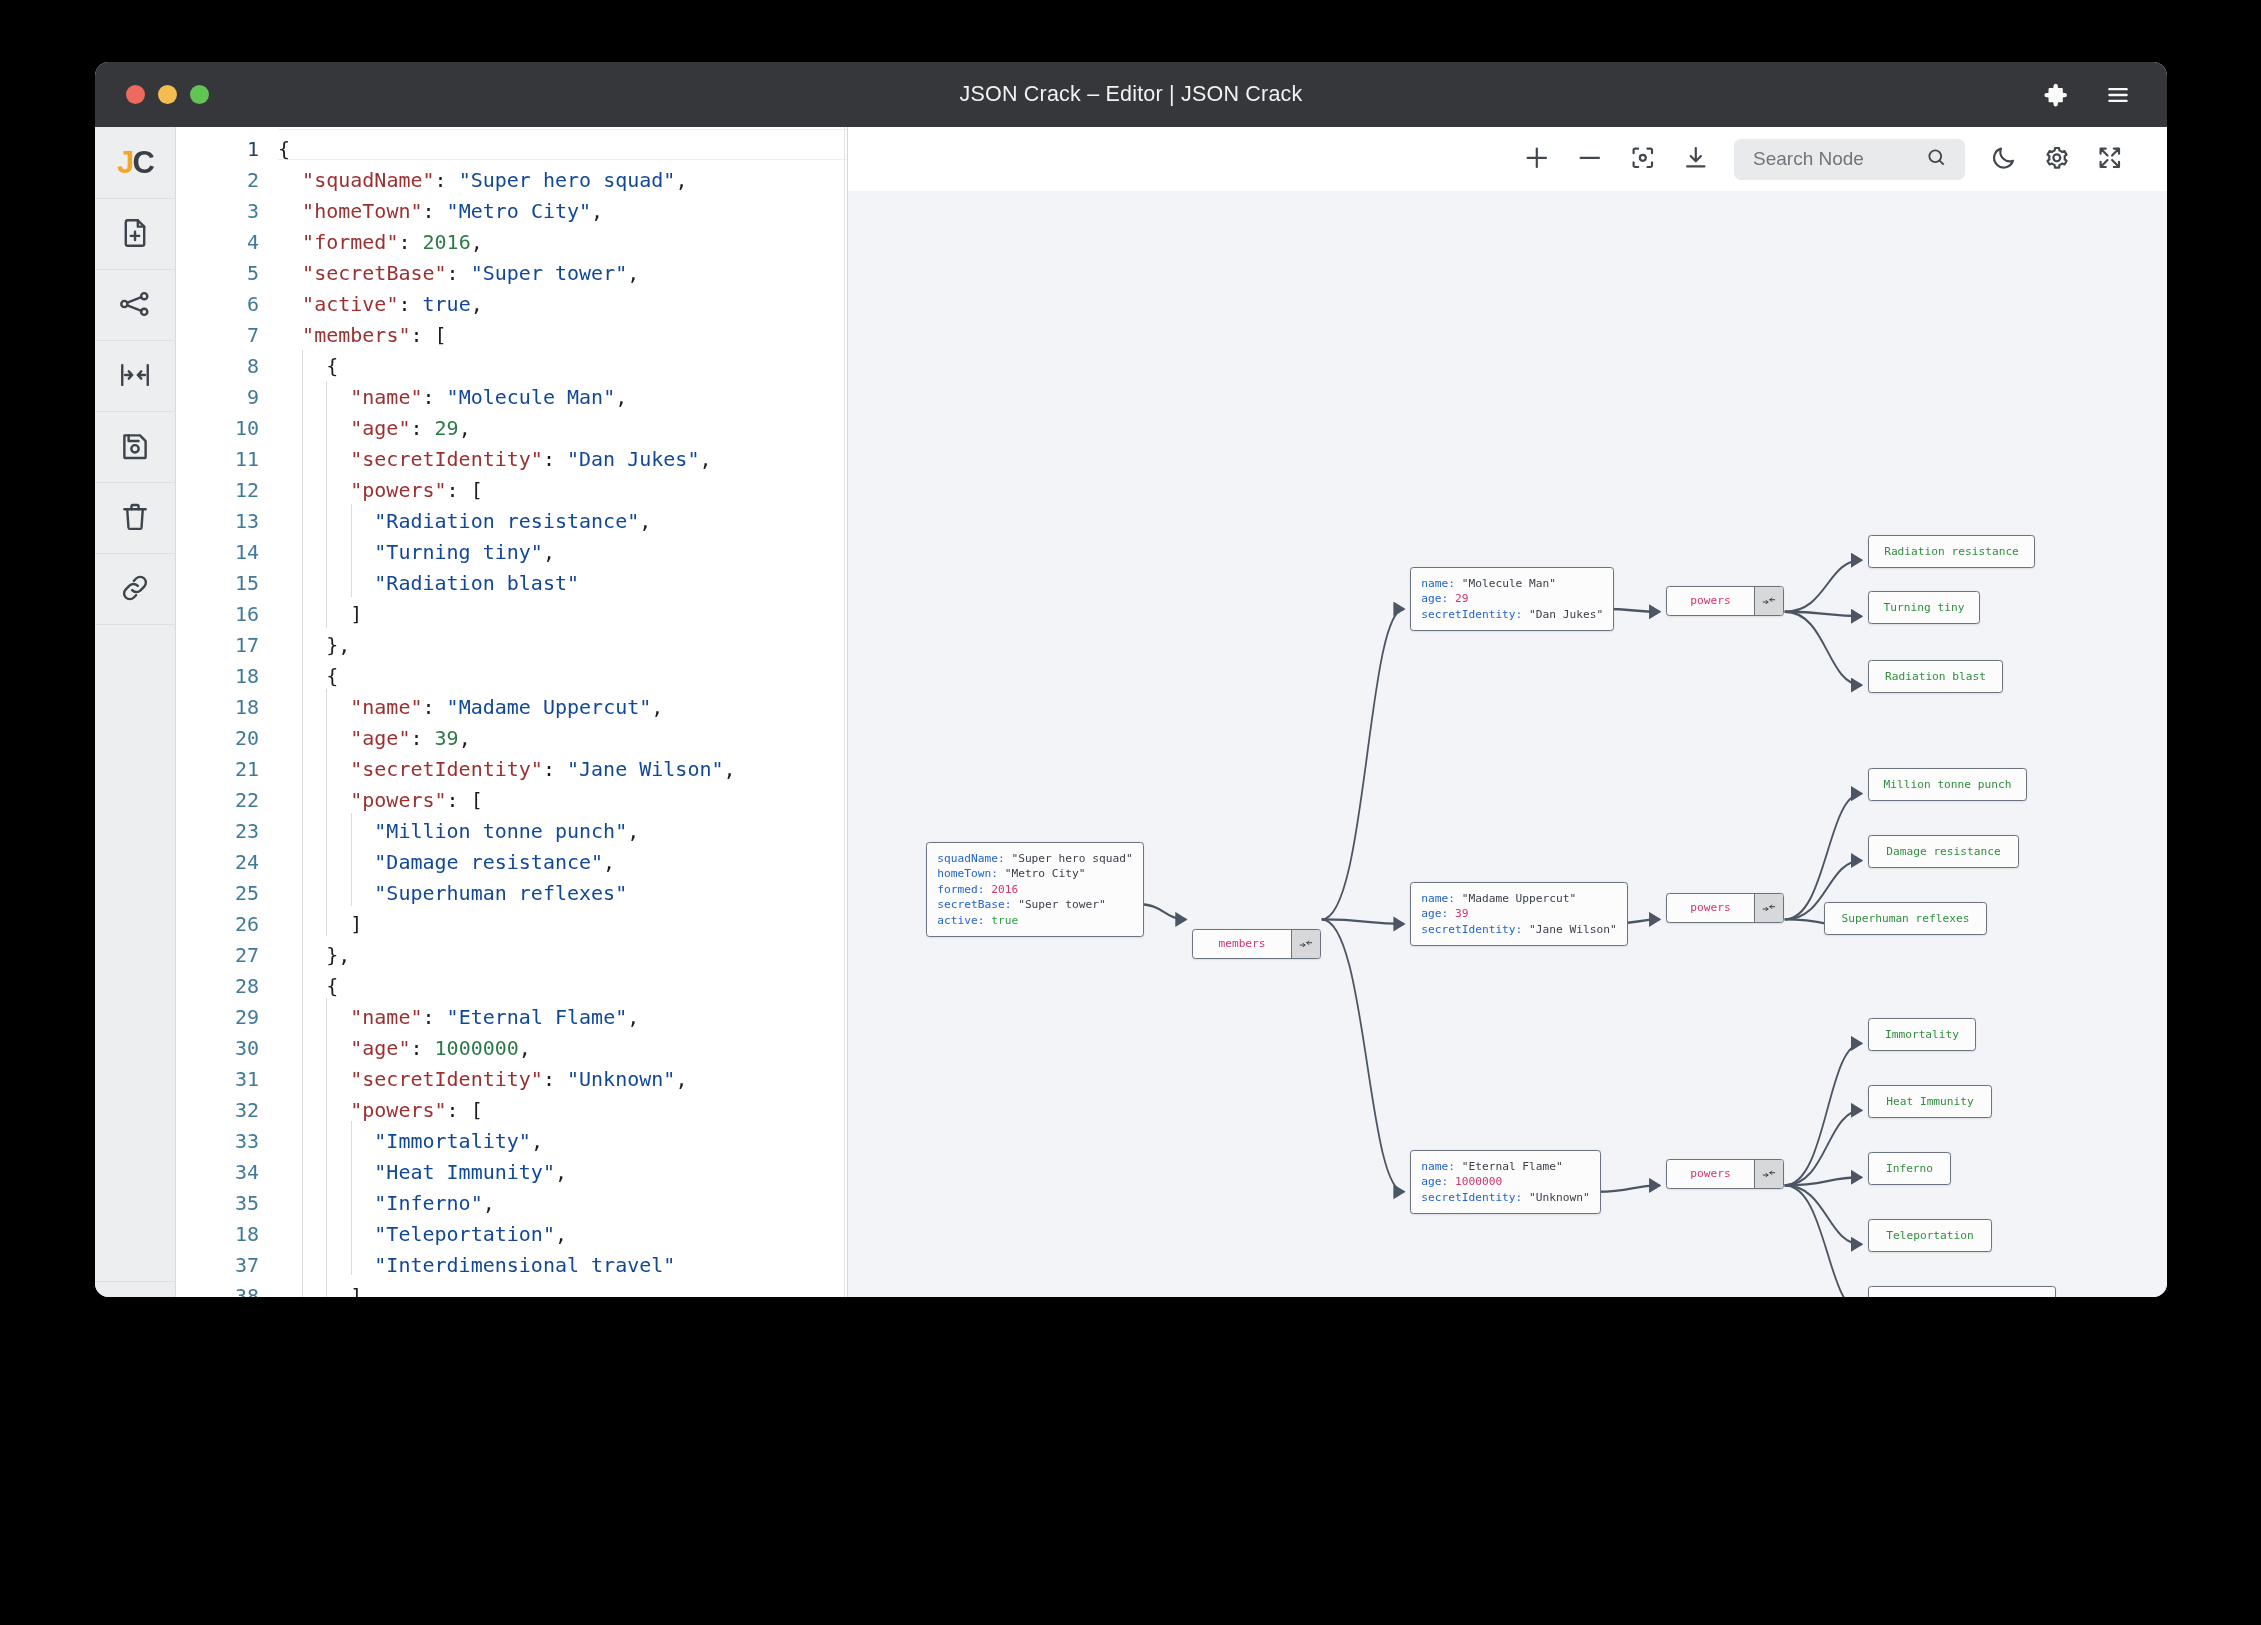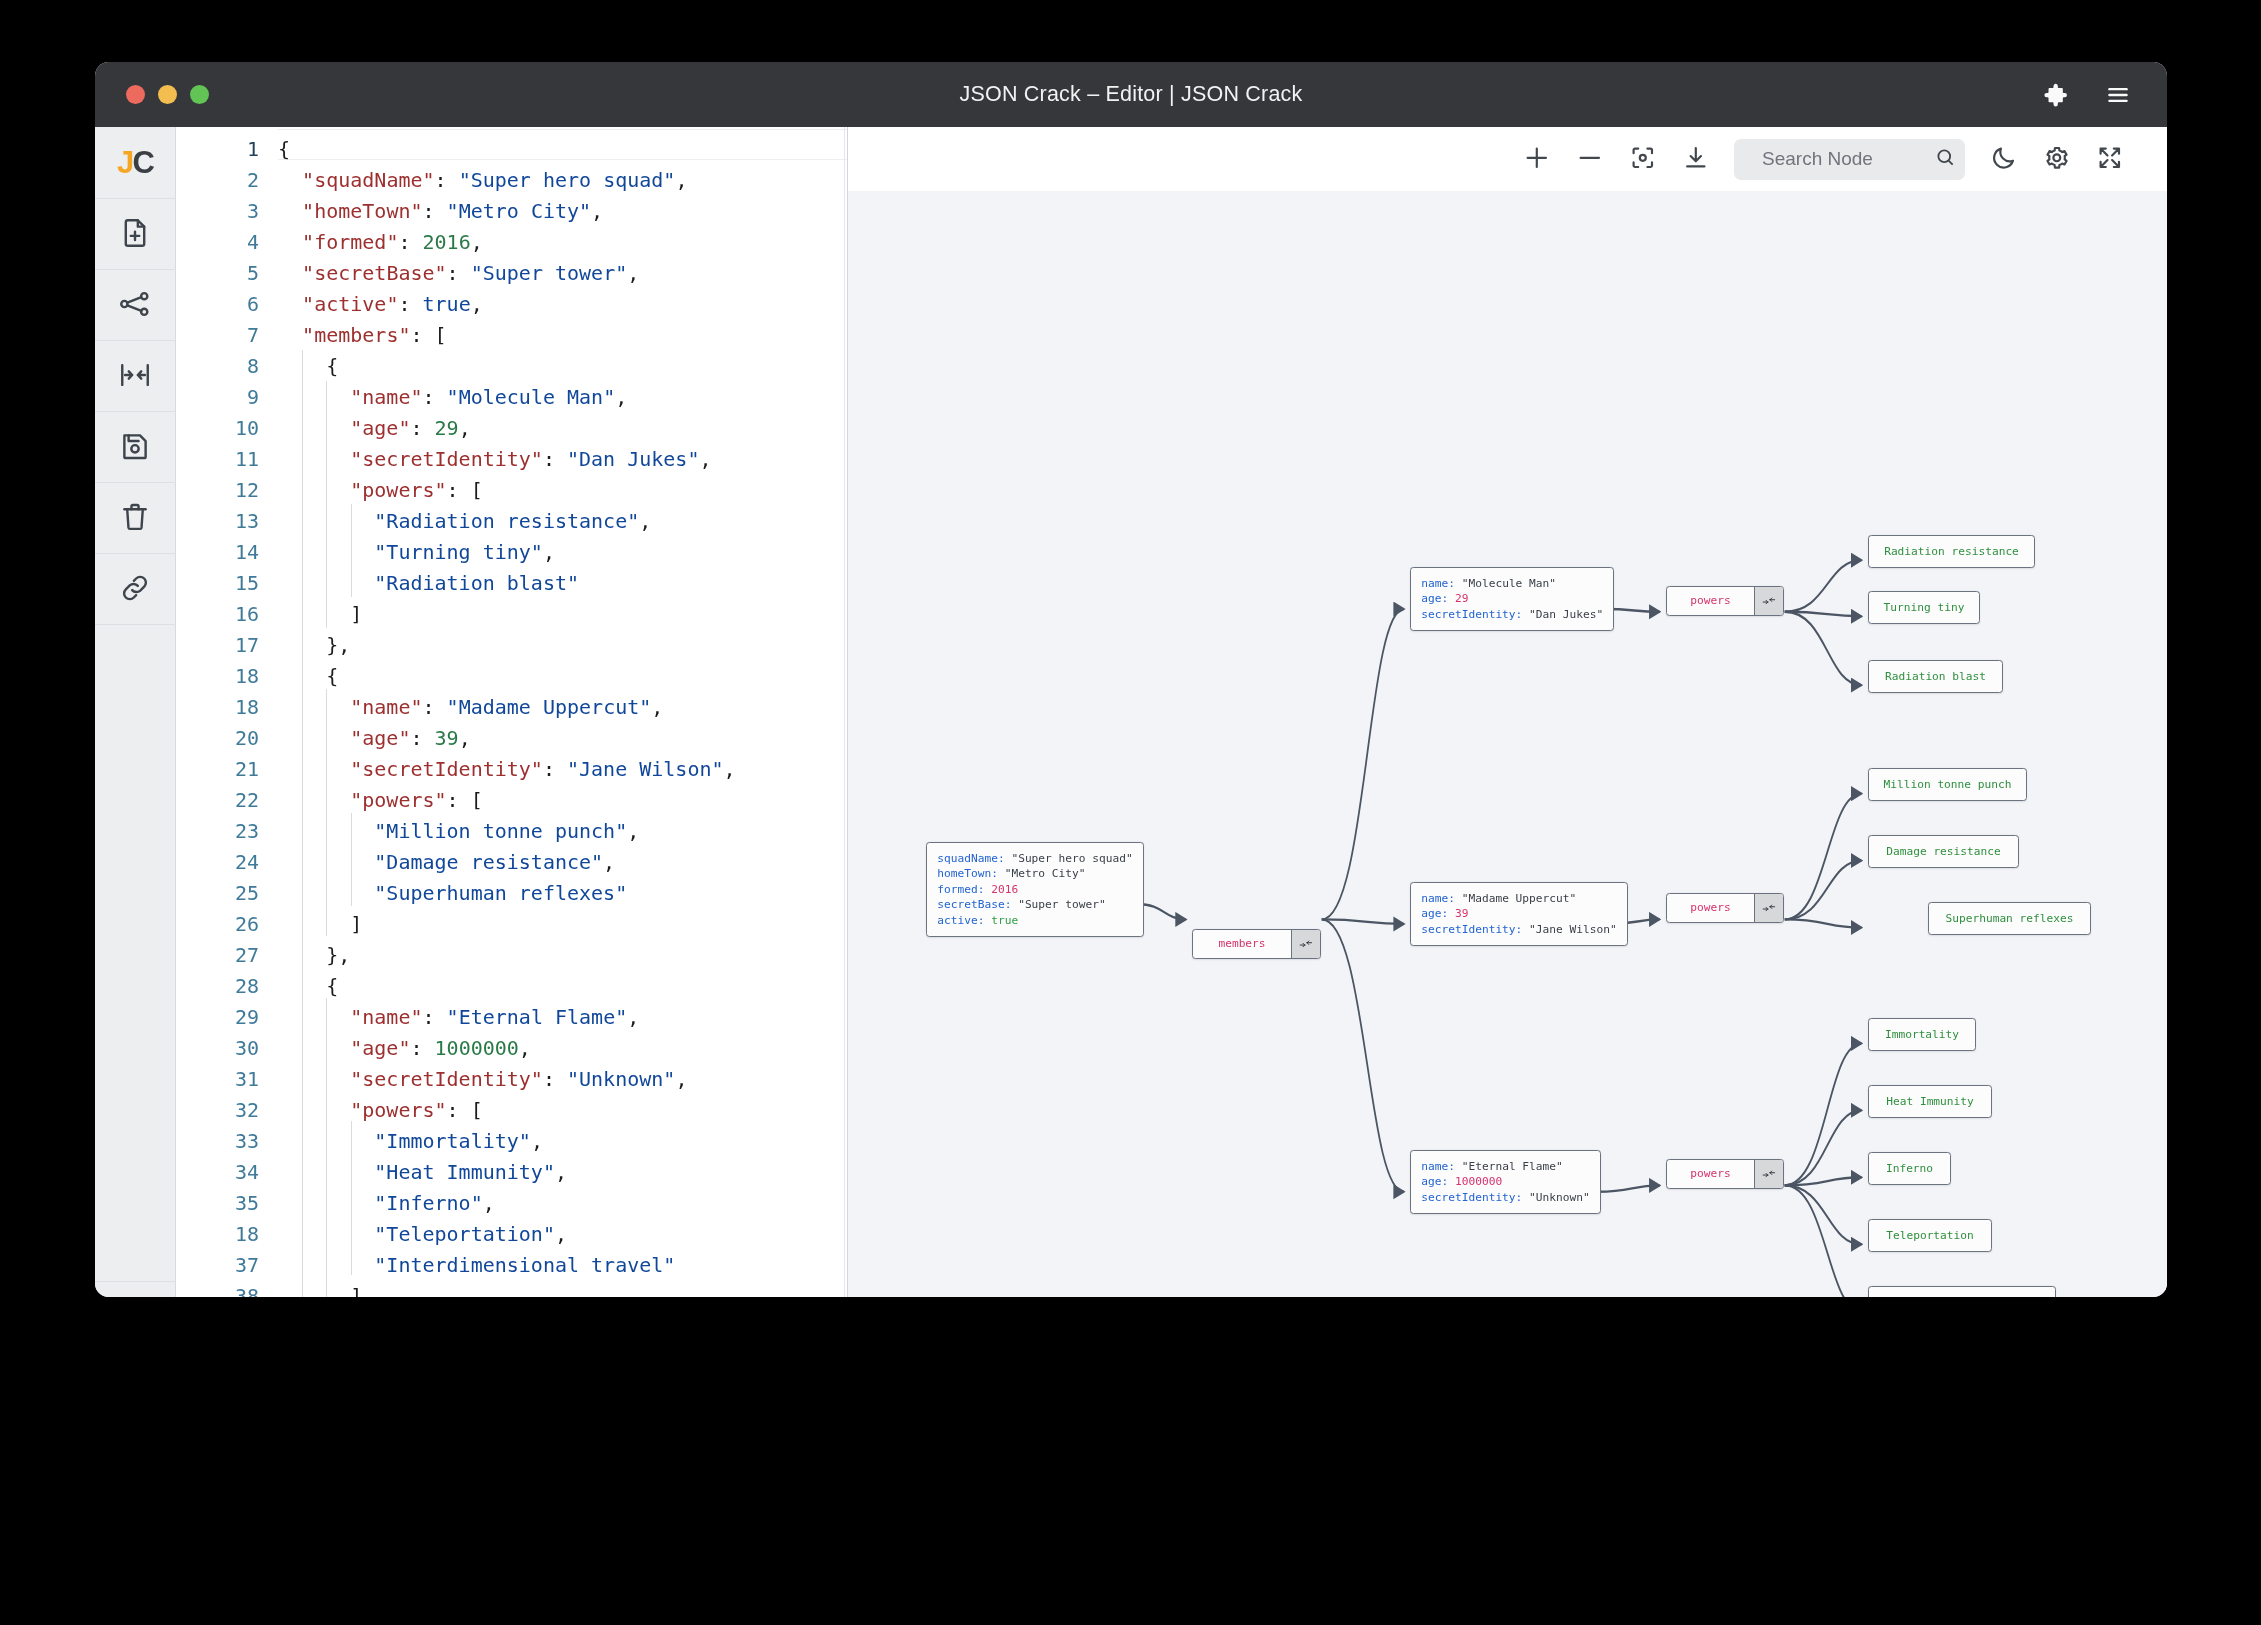--- a/index.html
+++ b/index.html
@@ -156,21 +156,21 @@
     display: flex; align-items: center; justify-content: center;
   }
   .tool svg { width: 27.6px; height: 27.6px; stroke: #42474d; stroke-width: 1.9;
               fill: none; stroke-linecap: round; stroke-linejoin: round; }
   .searchbox {
     display: flex; align-items: center;
     background: #e9eaec;
     border-radius: 6.9px;
     height: 41px;
     width: 231px;
-    padding: 0 12px 0 28px;
+    padding: 0 12px 0 19px;
     margin: 16px 12px;
   }
   .searchbox input {
     border: none; outline: none; background: transparent;
     font-size: 19px; color: #3b3f45;
     font-family: "Liberation Sans", sans-serif;
     width: 172px;
   }
   .searchbox input::placeholder { color: #70757c; }
   .searchbox svg { width: 22.4px; height: 22.4px; stroke: #42474d; stroke-width: 2; fill: none; }
@@ -522,21 +522,21 @@
                 <path d="M2 14h8M10 14l-3-3M10 14l-3 3"></path>
                 <path d="M22 10h-8M14 10l3-3M14 10l3 3"></path>
               </svg>
             </div>
           </div>
           <div class="node leaf" style="left: 1020px; top: 344px; min-width: 167px;">Radiation resistance</div>
           <div class="node leaf" style="left: 1020px; top: 400px; min-width: 112px; text-align: right;">Turning tiny</div>
           <div class="node leaf" style="left: 1020px; top: 469px; min-width: 135px;">Radiation blast</div>
           <div class="node leaf" style="left: 1020px; top: 577px; min-width: 159px;">Million tonne punch</div>
           <div class="node leaf" style="left: 1020px; top: 644px; min-width: 151px;">Damage resistance</div>
-          <div class="node leaf" style="left: 1080px; top: 711px; min-width: 163px;">Superhuman reflexes</div>
+          <div class="node leaf" style="left: 976px; top: 711px; min-width: 163px;">Superhuman reflexes</div>
           <div class="node leaf" style="left: 1020px; top: 827px; min-width: 108px;">Immortality</div>
           <div class="node leaf" style="left: 1020px; top: 894px; min-width: 124px;">Heat Immunity</div>
           <div class="node leaf" style="left: 1020px; top: 961px; min-width: 83px;">Inferno</div>
           <div class="node leaf" style="left: 1020px; top: 1028px; min-width: 124px;">Teleportation</div>
           <div class="node leaf" style="left: 1020px; top: 1095px; min-width: 188px;">Interdimensional tower</div>
         </div>
     </div>
 
   </div>
 </div>

